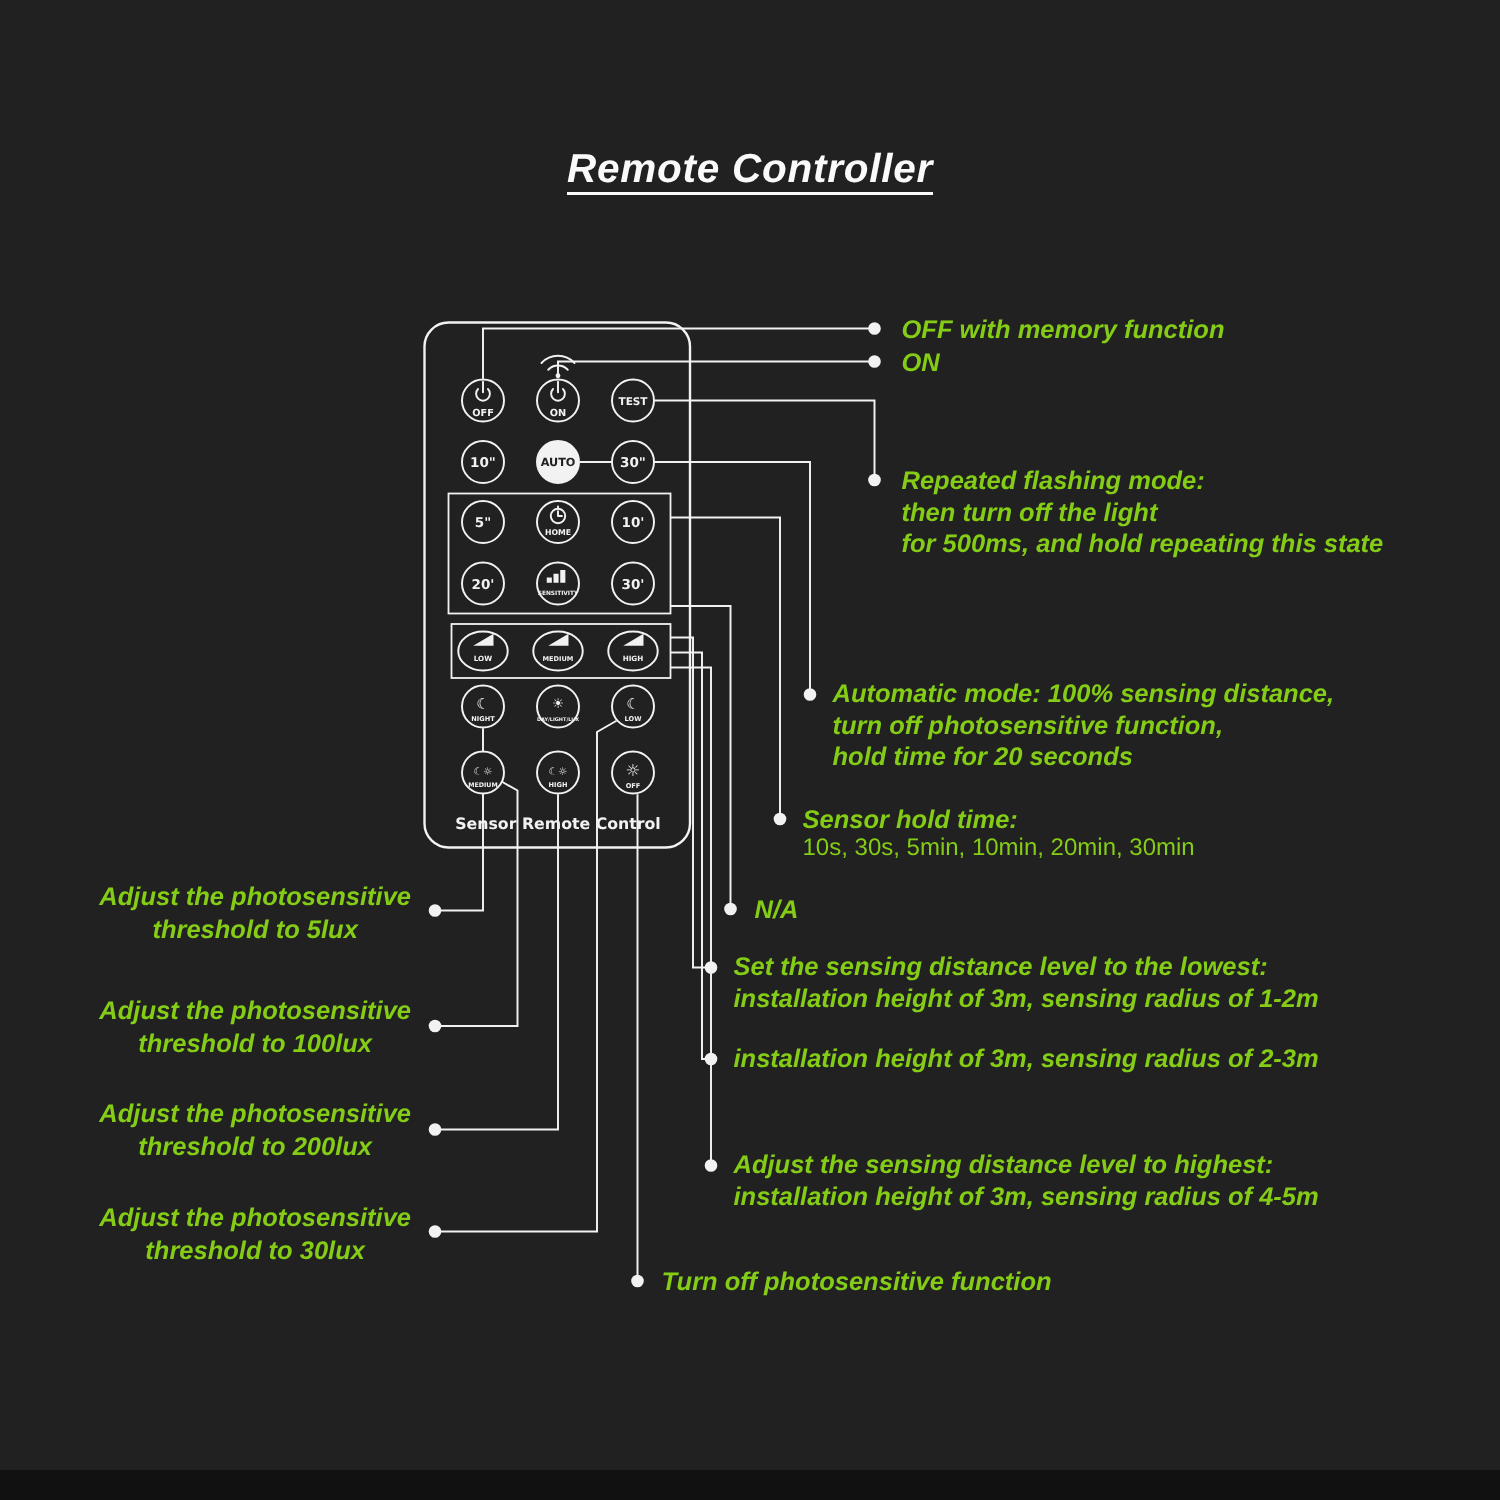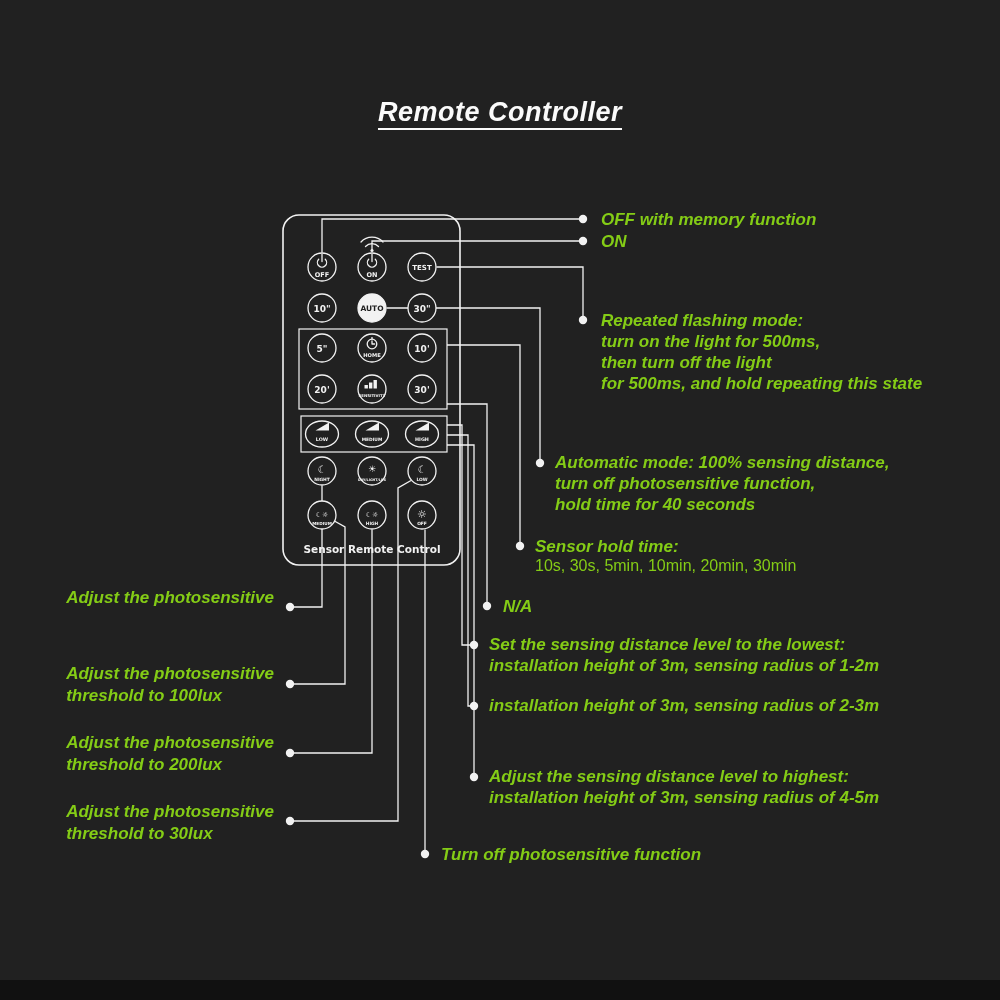--- a/index.html
+++ b/index.html
@@ -20,21 +20,21 @@
   .tdark{fill:#212121;}
   .t39{font-size:3.9px;}.t33{font-size:3.3px;}.t42{font-size:4.2px;}.t44{font-size:4.4px;}
   .t48{font-size:4.8px;}.t52{font-size:5.2px;}.t65{font-size:6.5px;}.t7{font-size:7px;}
   .t75{font-size:7.5px;}.t9{font-size:9px;}.t105{font-size:10.5px;}
   .ti10{font-size:10px;font-weight:normal;}.ti9{font-size:9px;font-weight:normal;}
   .ti7{font-size:7px;font-weight:normal;}.ti11{font-size:11px;font-weight:normal;}
   .ann{position:absolute;color:#84cc16;font:italic 700 17px "Liberation Sans",sans-serif;
        line-height:21px;white-space:nowrap;}
   .ann .ln{display:block;}
   .ann .sub{font:400 16px "Liberation Sans",sans-serif;font-style:normal;}
-  .ann.left-side{text-align:left;line-height:22px;}
+  .ann.left-side{text-align:center;line-height:22px;}
 </style>
 </head>
 <body>
 
 <div class="canvas">
 
   <div class="title">Remote Controller</div>
 
   <svg class="diagram" width="1000" height="1000" viewBox="0 0 1000 1000" xmlns="http://www.w3.org/2000/svg">
 
@@ -205,28 +205,27 @@
   </svg>
 
   <div class="ann" style="left:601px;top:209px">
     <span class="ln">OFF with memory function</span>
   </div>
   <div class="ann" style="left:601px;top:231px">
     <span class="ln">ON</span>
   </div>
   <div class="ann" style="left:601px;top:310px">
     <span class="ln">Repeated flashing mode:</span>
-    <span class="ln">turn on the light for 500ms,</span>
     <span class="ln">then turn off the light</span>
     <span class="ln">for 500ms, and hold repeating this state</span>
   </div>
   <div class="ann" style="left:555px;top:452px">
     <span class="ln">Automatic mode: 100% sensing distance,</span>
     <span class="ln">turn off photosensitive function,</span>
-    <span class="ln">hold time for 40 seconds</span>
+    <span class="ln">hold time for 20 seconds</span>
   </div>
   <div class="ann" style="left:535px;top:536px">
     <span class="ln">Sensor hold time:</span>
     <span class="ln sub">10s, 30s, 5min, 10min, 20min, 30min</span>
   </div>
   <div class="ann" style="left:503px;top:596px">
     <span class="ln">N/A</span>
   </div>
   <div class="ann" style="left:489px;top:634px">
     <span class="ln">Set the sensing distance level to the lowest:</span>
@@ -238,20 +237,21 @@
   <div class="ann" style="left:489px;top:766px">
     <span class="ln">Adjust the sensing distance level to highest:</span>
     <span class="ln">installation height of 3m, sensing radius of 4-5m</span>
   </div>
   <div class="ann" style="left:441px;top:844px">
     <span class="ln">Turn off photosensitive function</span>
   </div>
 
   <div class="ann left-side" style="right:726px;top:587px">
     <span class="ln">Adjust the photosensitive</span>
+    <span class="ln">threshold to 5lux</span>
   </div>
   <div class="ann left-side" style="right:726px;top:663px">
     <span class="ln">Adjust the photosensitive</span>
     <span class="ln">threshold to 100lux</span>
   </div>
   <div class="ann left-side" style="right:726px;top:732px">
     <span class="ln">Adjust the photosensitive</span>
     <span class="ln">threshold to 200lux</span>
   </div>
   <div class="ann left-side" style="right:726px;top:801px">

